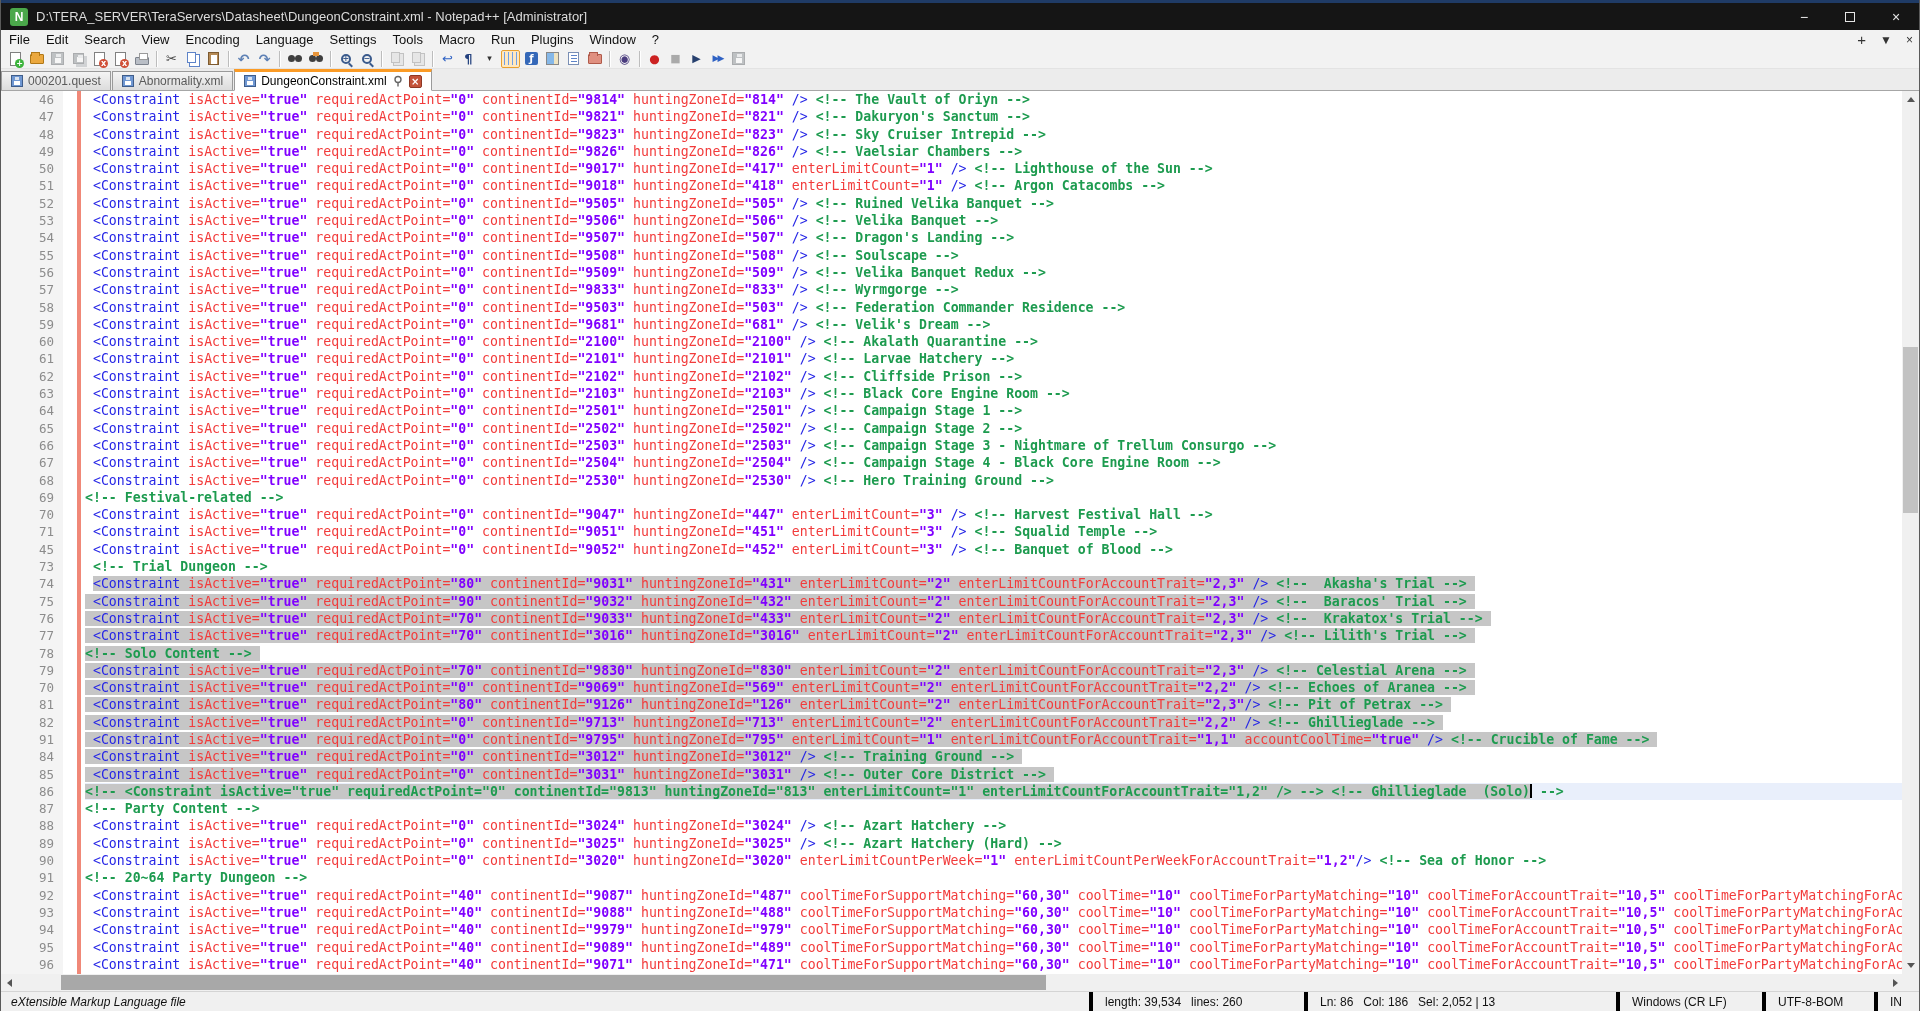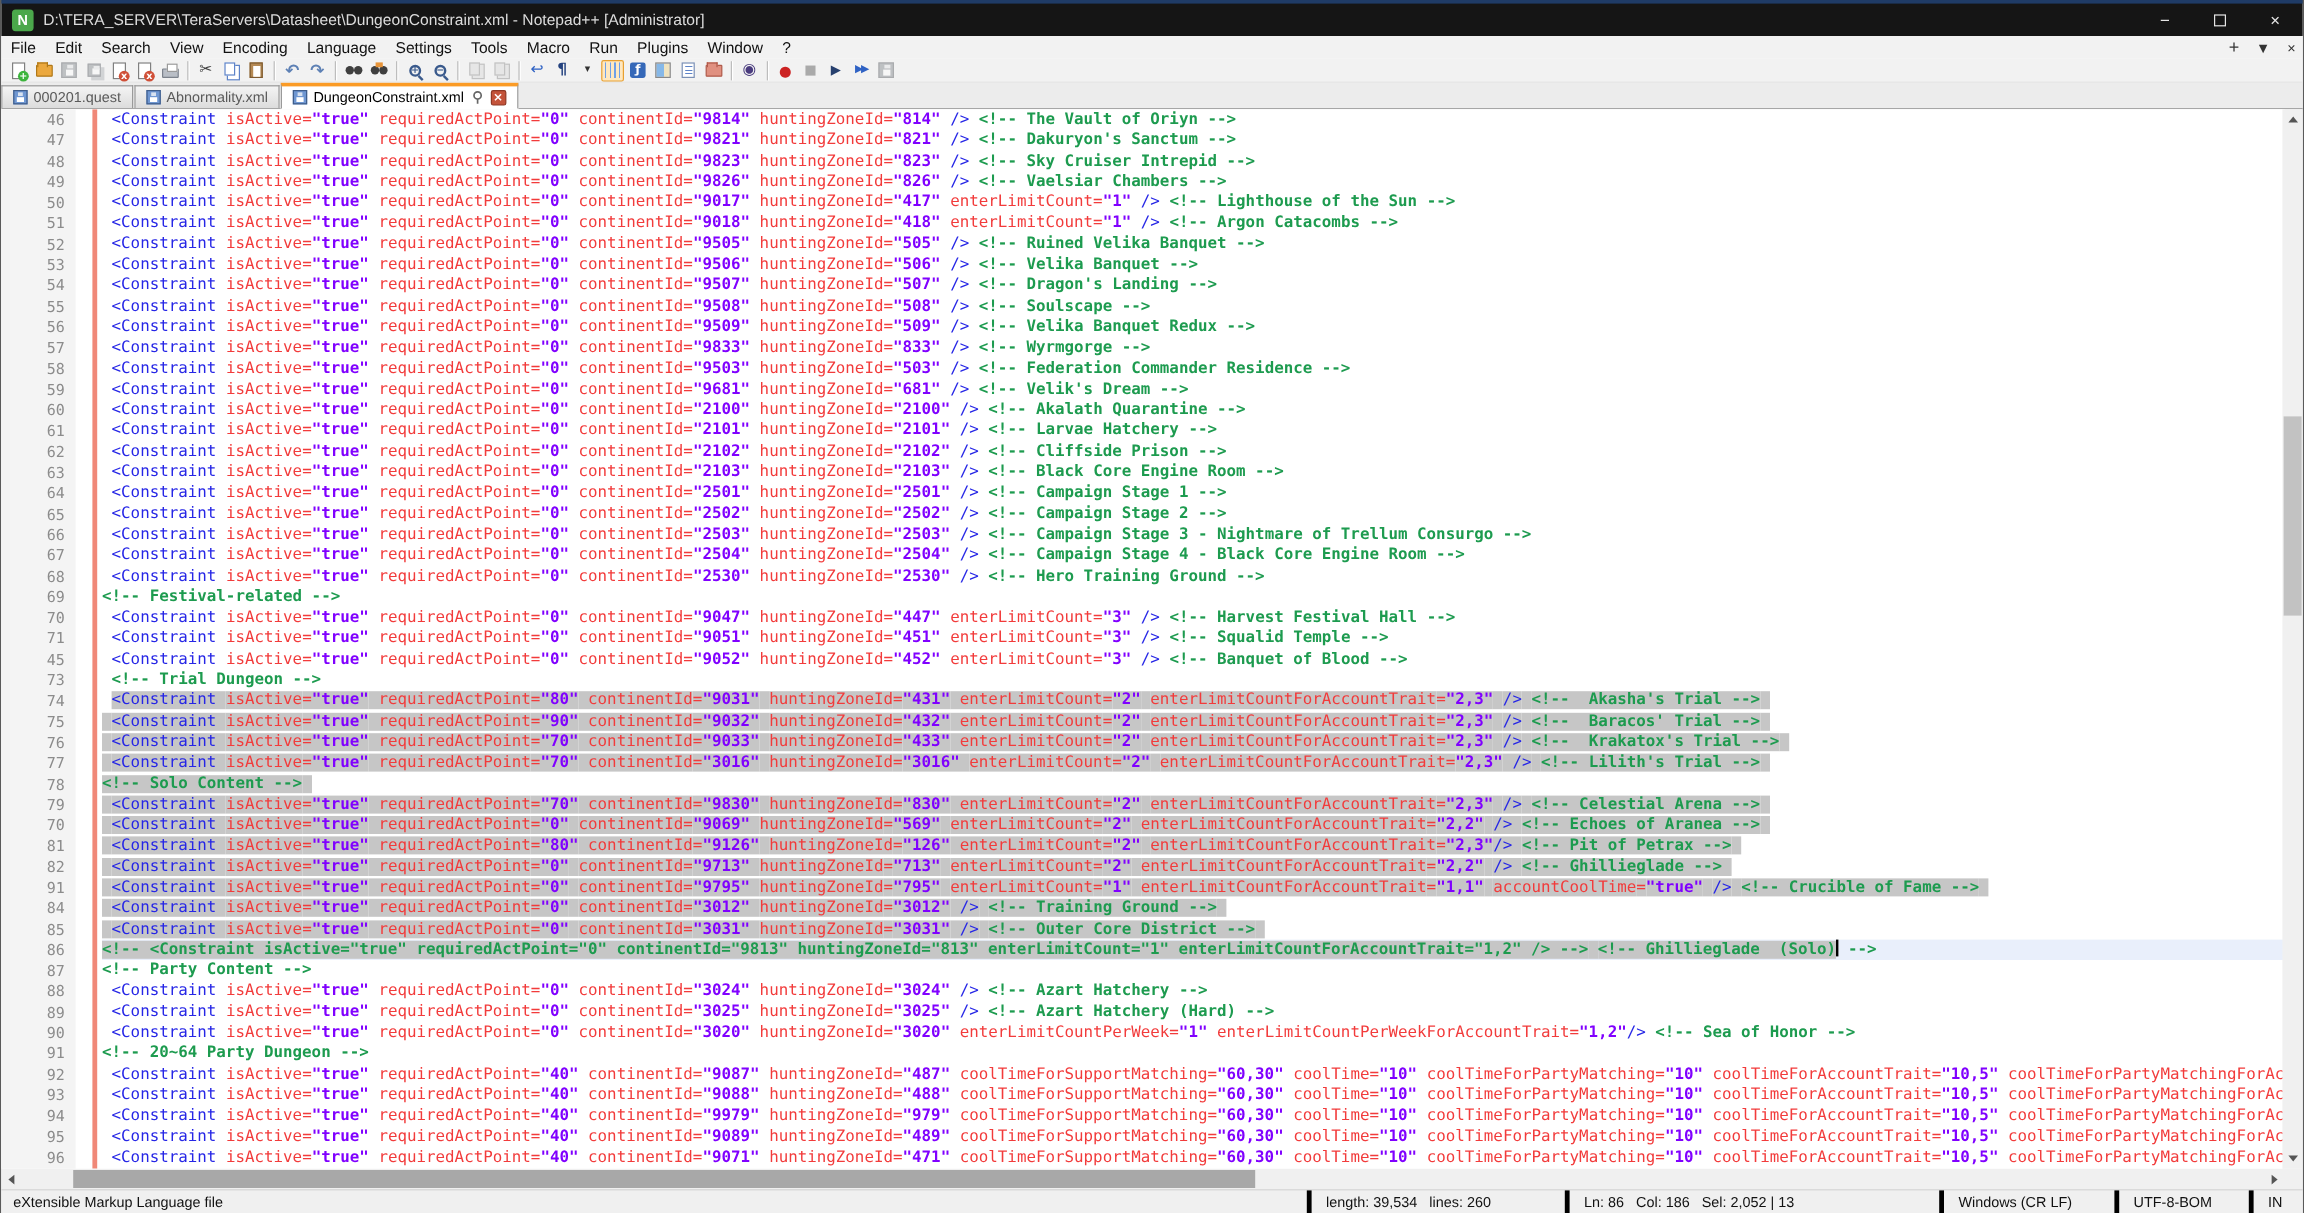--- a/index.html
+++ b/index.html
@@ -108,21 +108,21 @@
   .vthumb{position:absolute;left:1px;width:15px;background:#c2c2c2;}
   .hscroll{position:absolute;left:0;top:974px;width:1903px;height:17px;background:#f0f0f0;}
   .hscroll .arrow{position:absolute;top:0;width:17px;height:17px;display:flex;align-items:center;justify-content:center;}
   .hthumb{position:absolute;top:1px;height:15px;background:#a8a8a8;}
   .corner{position:absolute;right:0;top:974px;width:17px;height:17px;background:#f0f0f0;}
 
   
   .statusbar{position:absolute;left:0;top:991px;width:100%;height:20px;background:#f0f0f0;border-top:1px solid #d4d4d4;
              display:flex;align-items:center;font-size:12px;color:#111;}
   .sb-cell{height:100%;display:flex;align-items:center;white-space:pre;padding-left:12px;border-left:4px solid #000000;}
-  .sb-doctype{flex:1;border-left:none;padding-left:10px;}
+  .sb-doctype{flex:1;border-left:none;padding-left:10px;font-style:italic;}
   .sb-len{width:215px;}
   .sb-pos{width:312px;}
   .sb-eol{width:146px;}
   .sb-enc{width:112px;}
   .sb-ins{width:45px;}
 </style>
 </head>
 <body>
 
 <div class="app">

